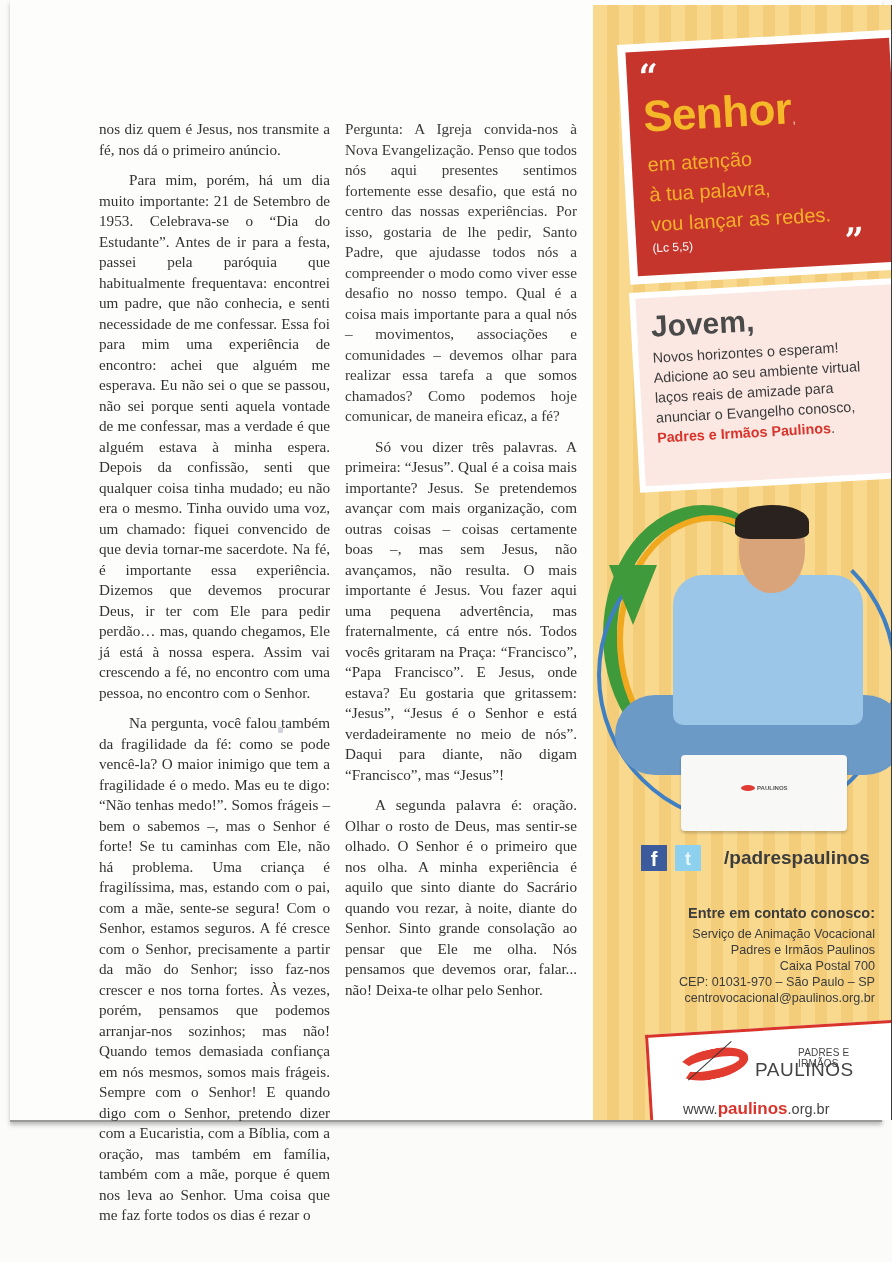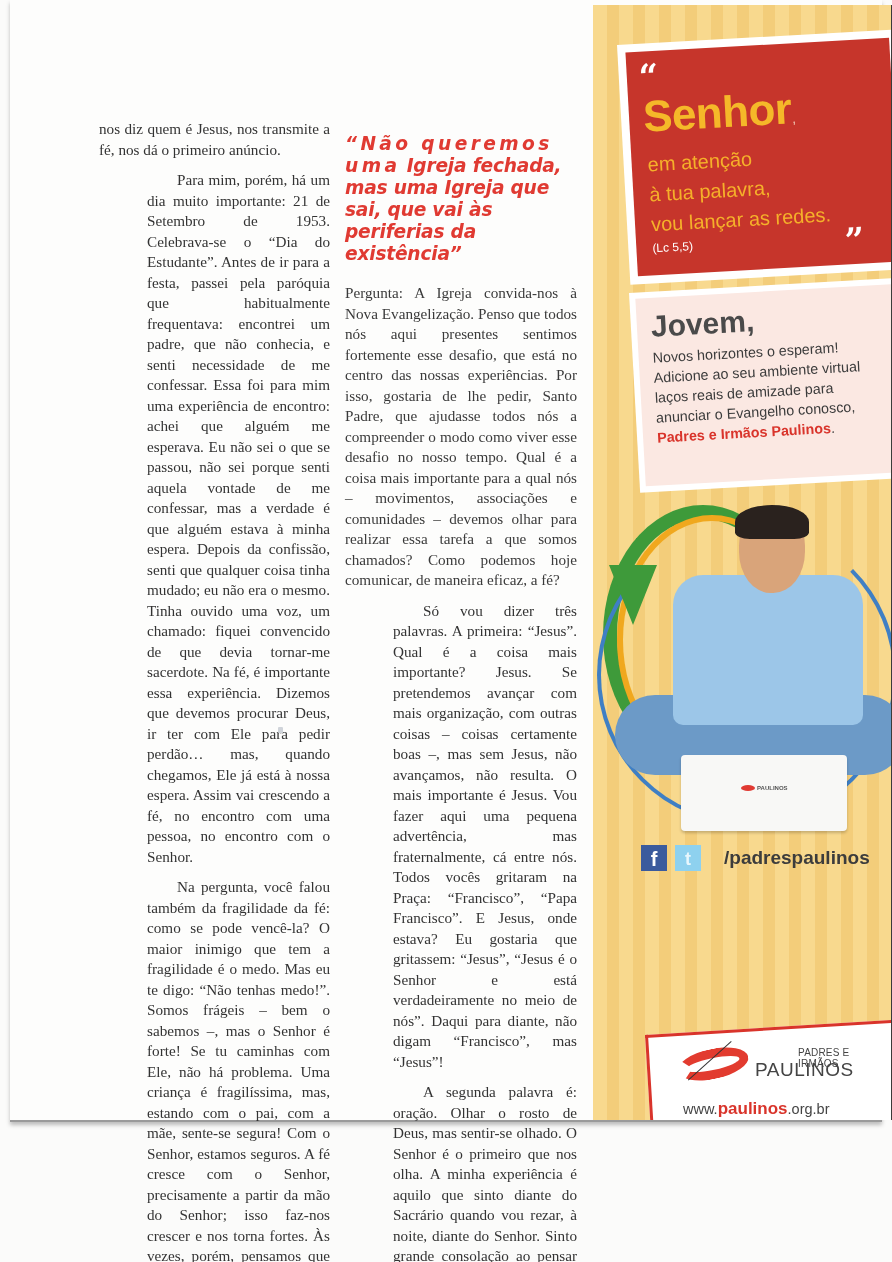--- a/index.html
+++ b/index.html
@@ -5,21 +5,21 @@
   * { box-sizing: border-box; margin: 0; padding: 0; }
   html, body { width: 892px; height: 1262px; background: #fbfbfa; overflow: hidden; }
   body { position: relative; font-family: "Liberation Serif", serif; color: #2c2c2c; }
 
   .page { position: absolute; left: 10px; top: 0; width: 872px; height: 1122px; background: #fdfdfc; border-bottom: 2px solid #9a9a9a; box-shadow: 0 3px 4px rgba(0,0,0,0.25); }
 
   .col { position: absolute; font-size: 15.2px; line-height: 20.5px; text-align: justify; color: #333; }
   .col1 { left: 89px; top: 119px; width: 231px; }
   .col2 { left: 335px; top: 119px; width: 232px; }
   .col p { margin-bottom: 10px; }
-  .col p.indent { text-indent: 30px; margin-left: 48px; }
+  .col p.indent { text-indent: 30px; }
   .col p.noind { text-indent: 0; }
   .question { font-weight: normal; color: #3a3a3a; margin-bottom: 10px; }
   .pullquote { font-family: "DejaVu Sans", sans-serif; font-weight: bold; font-style: italic; color: #e03a32; font-size: 18.6px; line-height: 22px; margin: 14px 0 18px 0; text-align: left; letter-spacing: -0.2px; }
   .pullquote .spaced { letter-spacing: 3.4px; }
 
   
   .ad { position: absolute; left: 583px; top: 5px; width: 298px; height: 1115px; background: repeating-linear-gradient(90deg, #f8d98e 0px, #f8d98e 14px, #f3cd7a 14px, #f3cd7a 26px); overflow: hidden; }
   .ad-edge { position: absolute; left: 881px; top: 5px; width: 4px; height: 1115px; background: #3b3b3b; }
 
   .red-card { position: absolute; left: 24px; top: 40px; width: 280px; height: 240px; background: #fff; transform: rotate(-3.2deg); transform-origin: 0 0; padding: 8px; }
@@ -73,24 +73,20 @@
 <div class="page">
 
   <div class="col col1">
     <p class="noind">nos diz quem é Jesus, nos transmite a fé, nos dá o primeiro anúncio.</p>
     <p class="indent">Para mim, porém, há um dia muito importante: 21 de Setembro de 1953. Celebrava-se o “Dia do Estudante”. Antes de ir para a festa, passei pela paróquia que habitualmente frequentava: encontrei um padre, que não conhecia, e senti necessidade de me confessar. Essa foi para mim uma experiência de encontro: achei que alguém me esperava. Eu não sei o que se passou, não sei porque senti aquela vontade de me confessar, mas a verdade é que alguém estava à minha espera. Depois da confissão, senti que qualquer coisa tinha mudado; eu não era o mesmo. Tinha ouvido uma voz, um chamado: fiquei convencido de que devia tornar-me sacerdote. Na fé, é importante essa experiência. Dizemos que devemos procurar Deus, ir ter com Ele para pedir perdão… mas, quando chegamos, Ele já está à nossa espera. Assim vai crescendo a fé, no encontro com uma pessoa, no encontro com o Senhor.</p>
     <p class="indent">Na pergunta, você falou também da fragilidade da fé: como se pode vencê-la? O maior inimigo que tem a fragilidade é o medo. Mas eu te digo: “Não tenhas medo!”. Somos frágeis – bem o sabemos –, mas o Senhor é forte! Se tu caminhas com Ele, não há problema. Uma criança é fragilíssima, mas, estando com o pai, com a mãe, sente-se segura! Com o Senhor, estamos seguros. A fé cresce com o Senhor, precisamente a partir da mão do Senhor; isso faz-nos crescer e nos torna fortes. Às vezes, porém, pensamos que podemos arranjar-nos sozinhos; mas não! Quando temos demasiada confiança em nós mesmos, somos mais frágeis. Sempre com o Senhor! E quando digo com o Senhor, pretendo dizer com a Eucaristia, com a Bíblia, com a oração, mas também em família, também com a mãe, porque é quem nos leva ao Senhor. Uma coisa que me faz forte todos os dias é rezar o</p>
   </div>
   <div class="stray-mark"></div>
 
   <div class="col col2">
-    <div class="pullquote">
-      <span class="spaced">“Não queremos uma</span>
-      <span>Igreja fechada, mas uma Igreja que sai, que vai às periferias da existência”</span>
-    </div>
     <p class="question">Pergunta: A Igreja convida-nos à Nova Evangelização. Penso que todos nós aqui presentes sentimos fortemente esse desafio, que está no centro das nossas experiências. Por isso, gostaria de lhe pedir, Santo Padre, que ajudasse todos nós a compreender o modo como viver esse desafio no nosso tempo. Qual é a coisa mais importante para a qual  nós – movimentos, associações e comunidades – devemos olhar para realizar essa tarefa a que somos chamados? Como podemos hoje comunicar, de maneira eficaz, a fé?</p>
     <p class="indent">Só vou dizer três palavras. A primeira: “Jesus”. Qual é a coisa mais importante? Jesus. Se pretendemos avançar com mais organização, com outras coisas – coisas certamente boas –, mas sem Jesus, não avançamos, não resulta. O mais importante é Jesus. Vou fazer aqui uma pequena advertência, mas fraternalmente, cá entre nós. Todos vocês gritaram na Praça: “Francisco”, “Papa Francisco”. E Jesus, onde estava? Eu gostaria que gritassem: “Jesus”, “Jesus é o Senhor e está verdadeiramente no meio de nós”. Daqui para diante, não digam “Francisco”, mas “Jesus”!</p>
     <p class="indent">A segunda palavra é: oração. Olhar o rosto de Deus, mas sentir-se olhado. O Senhor é o primeiro que nos olha. A minha experiência é aquilo que sinto diante do Sacrário quando vou rezar, à noite, diante do Senhor. Sinto grande consolação ao pensar que Ele me olha. Nós pensamos que devemos orar, falar... não! Deixa-te olhar pelo Senhor.</p>
   </div>
 
   <div class="ad">
 
     <div class="red-card">
       <div class="red-inner">
         <div class="q-open">“</div>
@@ -128,20 +124,28 @@
         <span class="laptop-logo">PAULINOS</span>
       </div>
     </div>
 
     <div class="social">
       <div class="fb">f</div>
       <div class="tw">t</div>
       <div class="handle">/padrespaulinos</div>
     </div>
 
+    <div class="contact">
+      <div class="contact-title">Entre em contato conosco:</div>
+      <div class="contact-line">Serviço de Animação Vocacional</div>
+      <div class="contact-line">Padres e Irmãos Paulinos</div>
+      <div class="contact-line">Caixa Postal 700</div>
+      <div class="contact-line">CEP: 01031-970 – São Paulo – SP</div>
+      <div class="contact-line">centrovocacional@paulinos.org.br</div>
+    </div>
 
     <div class="logo-card"></div>
     <div class="logo-wrap">
       <div class="swoosh"></div>
       <div class="swoosh-line"></div>
       <div class="logo-small">PADRES E IRMÃOS</div>
       <div class="logo-big">PAULINOS</div>
     </div>
     <div class="url"><span>www.</span><b>paulinos</b><span>.org.br</span></div>
   </div>

